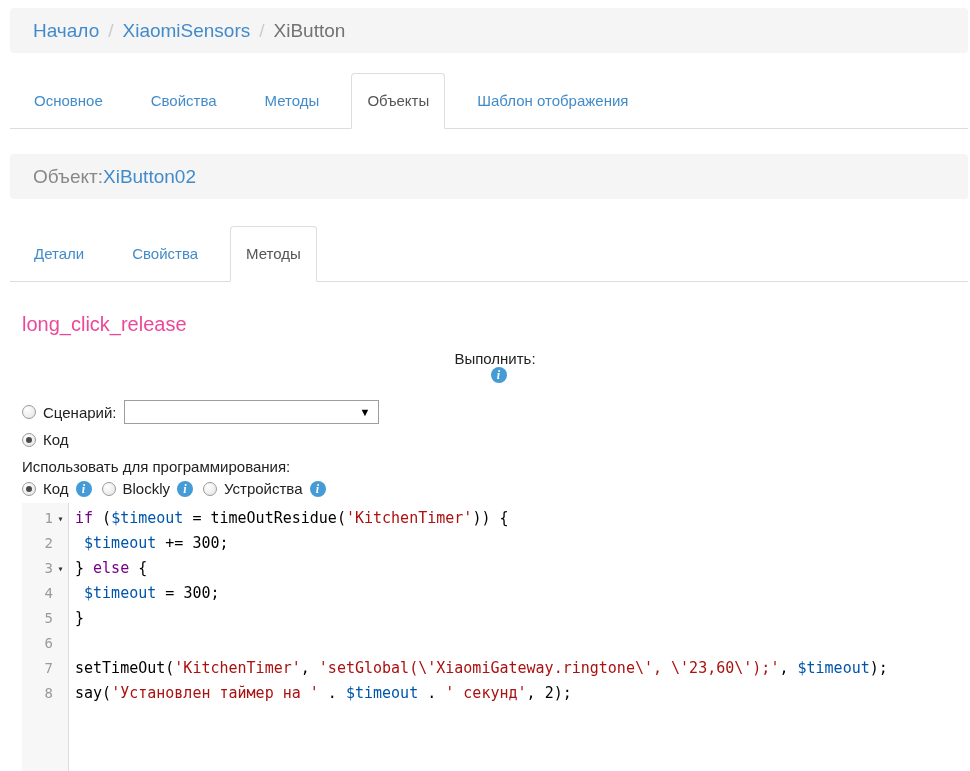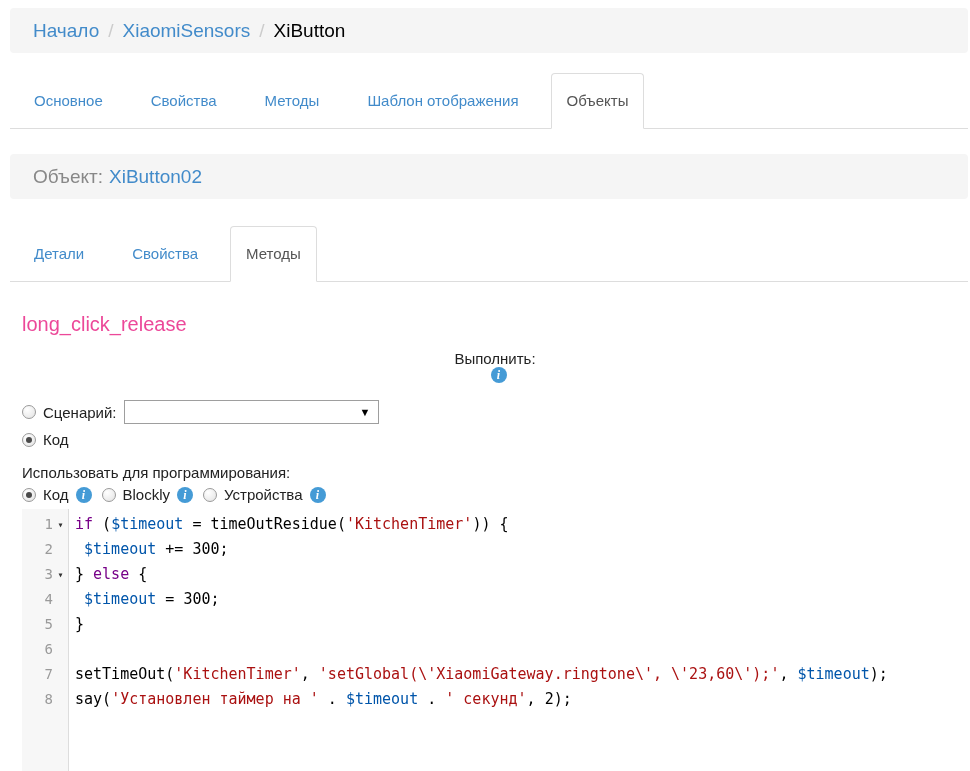--- a/index.html
+++ b/index.html
@@ -17,23 +17,23 @@
     height: 45px;
     background: #f5f5f5;
     border-radius: 4px;
     display: flex;
     align-items: center;
     padding: 0 15px 0 23px;
     font-size: 19px;
   }
   .crumb-link { color: #428bca; cursor: pointer; }
   .crumb-sep { color: #ccc; margin: 0 9px; }
-  .crumb-current { color: #000000; }
+  .crumb-current { color: #737373; }
   .objbar { margin-top: 25px; }
-  .obj-label { color: #888; margin-right: 6px; }
+  .obj-label { color: #888; }
   .obj-value { color: #428bca; cursor: pointer; }
 
   
   .tabs { display: flex; border-bottom: 1px solid #ddd; padding-left: 8px; gap: 16px; }
   .tabs1 { margin-top: 20px; }
   .tabs2 { margin-top: 27px; }
   .tab {
     padding: 16px 15px;
     font-size: 15px;
     line-height: 22px;
@@ -46,21 +46,21 @@
   }
   .tab.active { background: #fff; border-color: #ddd; border-bottom-color: #fff; color: #555; cursor: default; }
 
   
   .content { padding-left: 12px; }
   .method-title { font-size: 20px; font-weight: 400; color: #ec4899; margin-top: 30px; line-height: 24px; }
   .row { display: flex; align-items: center; font-size: 15px; color: #222; }
   .row-execute { margin-top: 14px; flex-direction: column; }
   .row-scenario { margin-top: 17px; }
   .row-code { margin-top: 7px; }
-  .row-usage-label { margin-top: 16px; }
+  .row-usage-label { margin-top: 10px; }
   .row-usage { margin-top: 5px; }
 
   .info-icon {
     display: inline-flex; align-items: center; justify-content: center;
     width: 16px; height: 16px; border-radius: 50%;
     background: #459bd6; color: #fff;
     font-family: "Liberation Serif", serif; font-style: italic; font-weight: bold;
     font-size: 12px; line-height: 16px;
     margin-left: 7px; cursor: pointer; flex: 0 0 auto;
   }
@@ -130,22 +130,22 @@
       <span class="crumb-sep">/</span>
       <span class="crumb-link">XiaomiSensors</span>
       <span class="crumb-sep">/</span>
       <span class="crumb-current">XiButton</span>
     </div>
 
   <div class="tabs tabs1">
       <div class="tab">Основное</div>
       <div class="tab">Свойства</div>
       <div class="tab">Методы</div>
+      <div class="tab active">Объекты</div>
       <div class="tab">Шаблон отображения</div>
-      <div class="tab active">Объекты</div>
     </div>
 
   <div class="graybar objbar">
     <span class="obj-label">Объект:</span>
     <span class="obj-value">XiButton02</span>
   </div>
 
   <div class="tabs tabs2">
       <div class="tab">Детали</div>
       <div class="tab">Свойства</div>

